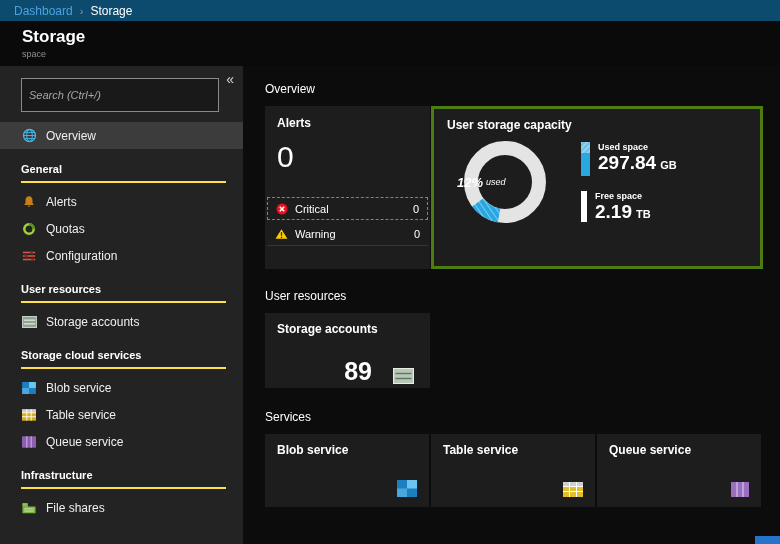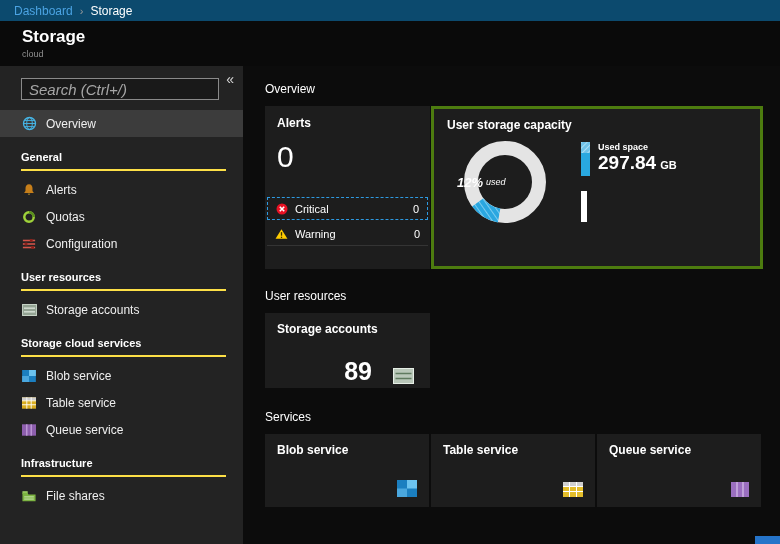--- a/index.html
+++ b/index.html
@@ -18,21 +18,21 @@
   .page-title{font-size:17px;font-weight:700;color:#fff;}
   .page-subtitle{font-size:9px;color:#8f8f8f;margin-top:2px;}
 
   .content{display:flex;height:482px;}
 
   
   .sidebar{width:243px;min-width:243px;background:#232323;position:relative;}
   .collapse-btn{position:absolute;top:6px;right:9px;color:#d6d6d6;font-size:14px;cursor:pointer;line-height:1;}
   .search-row{padding:12px 24px 10px 21px;}
   .search-input{width:198px;box-sizing:border-box;height:21px;background:#191919;border:1px solid #8a8a8a;
-    color:#c9c9c9;font-style:italic;font-size:15px;padding:10px 7px;font-family:inherit;}
+    color:#c9c9c9;font-style:italic;font-size:11px;padding:16px 7px;font-family:inherit;}
   .search-input::placeholder{color:#a6a6a6;font-style:italic;}
   .nav-item{display:flex;align-items:center;gap:9px;height:27px;padding:0 21px;font-size:12px;color:#efefef;cursor:pointer;}
   .nav-item.selected{background:#3c3c3c;}
   .nicon{width:16px;display:flex;justify-content:center;align-items:center;}
   .section-head{margin:14px 17px 5px 21px;padding-bottom:6px;border-bottom:2px solid #fde047;
     font-size:11px;font-weight:700;color:#fff;}
 
   
   .main{flex:1;padding:16px 0 0 22px;background:#0c0c0c;position:relative;}
   .sec-heading{font-size:12px;color:#fff;margin:0 0 10px 0;}
@@ -99,21 +99,21 @@
 <div class="screen">
 
   <div class="topbar">
     <span class="crumb-link">Dashboard</span>
     <span class="crumb-sep">›</span>
     <span class="crumb-current">Storage</span>
   </div>
 
   <div class="pagehead">
     <div class="page-title">Storage</div>
-    <div class="page-subtitle">cloud</div>
+    <div class="page-subtitle">space</div>
   </div>
 
   <div class="content">
 
     <aside class="sidebar">
       <span class="collapse-btn">«</span>
 
       <div class="search-row">
         <input class="search-input" type="text" placeholder="Search (Ctrl+/)" style="">
       </div>
@@ -285,20 +285,27 @@
                   <div class="stat-value">
                     <span class="stat-num">297.84</span>
                     <span class="stat-unit">GB</span>
                   </div>
                 </div>
               </div>
               <div class="stat">
                 <svg width="6" height="31" viewBox="0 0 6 31">
                   <rect width="6" height="31" fill="#ffffff"></rect>
                 </svg>
+                <div class="stat-text">
+                  <div class="stat-label">Free space</div>
+                  <div class="stat-value">
+                    <span class="stat-num">2.19</span>
+                    <span class="stat-unit">TB</span>
+                  </div>
+                </div>
               </div>
             </div>
           </div>
         </div>
       </div>
 
       <div class="spacer-u"></div>
       <div class="sec-heading">User resources</div>
 
       <div class="tile sa-tile">

